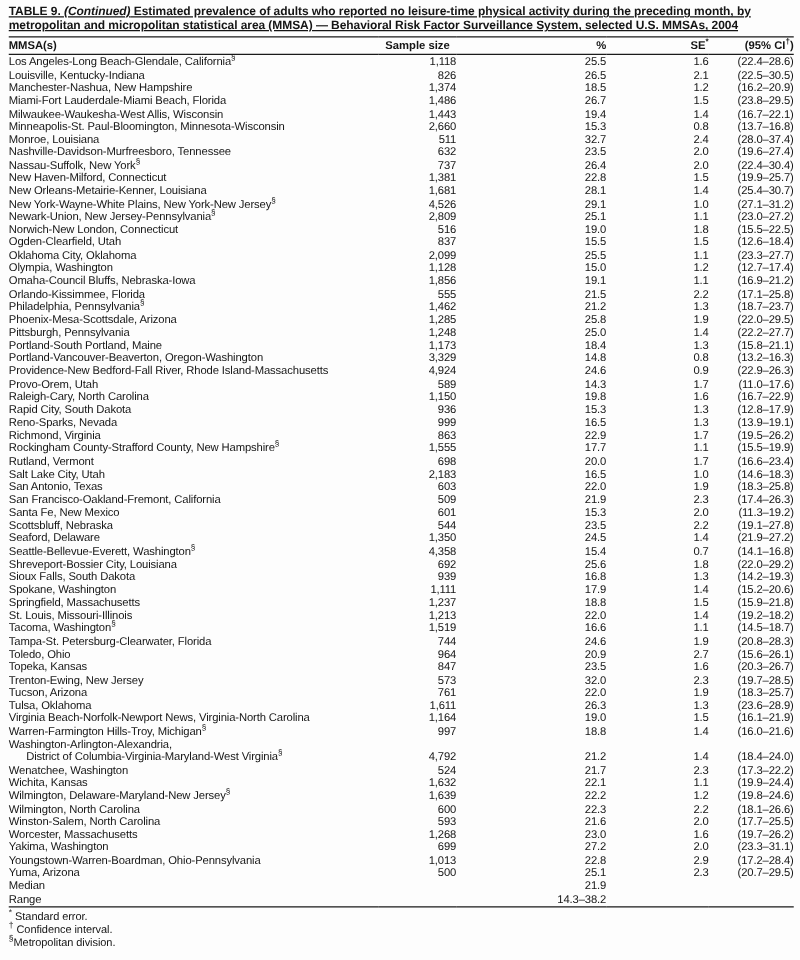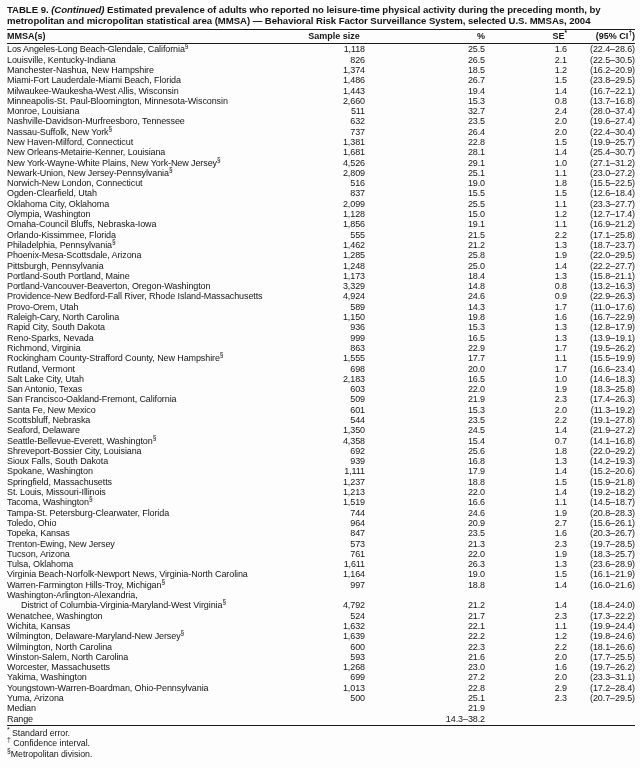--- a/index.html
+++ b/index.html
@@ -5,20 +5,21 @@
   html,body { margin:0; padding:0; }
   body {
     width:640px; height:768px; background:#fdfdfd;
     font-family:"Liberation Sans", sans-serif; color:#151515;
     overflow:hidden;
   }
   .page { padding:4px 5px 0 7px; }
   .title {
     font-weight:bold; font-size:9.6px; line-height:11.4px; letter-spacing:-0.05px;
     text-align:left;
+    text-decoration:underline;
   }
   .title .cont { font-style:italic; }
   table.mmsa {
     border-collapse:collapse; table-layout:fixed; width:628px; margin-top:2px;
   }
   table.mmsa th {
     font-size:9px; font-weight:bold; padding:1.5px 0 2px 0;
     border-top:1px solid #1a1a1a; border-bottom:1.6px solid #1a1a1a;
     white-space:nowrap;
   }
@@ -403,21 +404,21 @@
         <tr>
           <td class="name">Topeka, Kansas</td>
           <td class="num">847</td>
           <td class="num">23.5</td>
           <td class="num">1.6</td>
           <td class="num">(20.3–26.7)</td>
         </tr>
         <tr>
           <td class="name">Trenton-Ewing, New Jersey</td>
           <td class="num">573</td>
-          <td class="num">21.3</td>
+          <td class="num">32.0</td>
           <td class="num">2.3</td>
           <td class="num">(19.7–28.5)</td>
         </tr>
         <tr>
           <td class="name">Tucson, Arizona</td>
           <td class="num">761</td>
           <td class="num">22.0</td>
           <td class="num">1.9</td>
           <td class="num">(18.3–25.7)</td>
         </tr>

